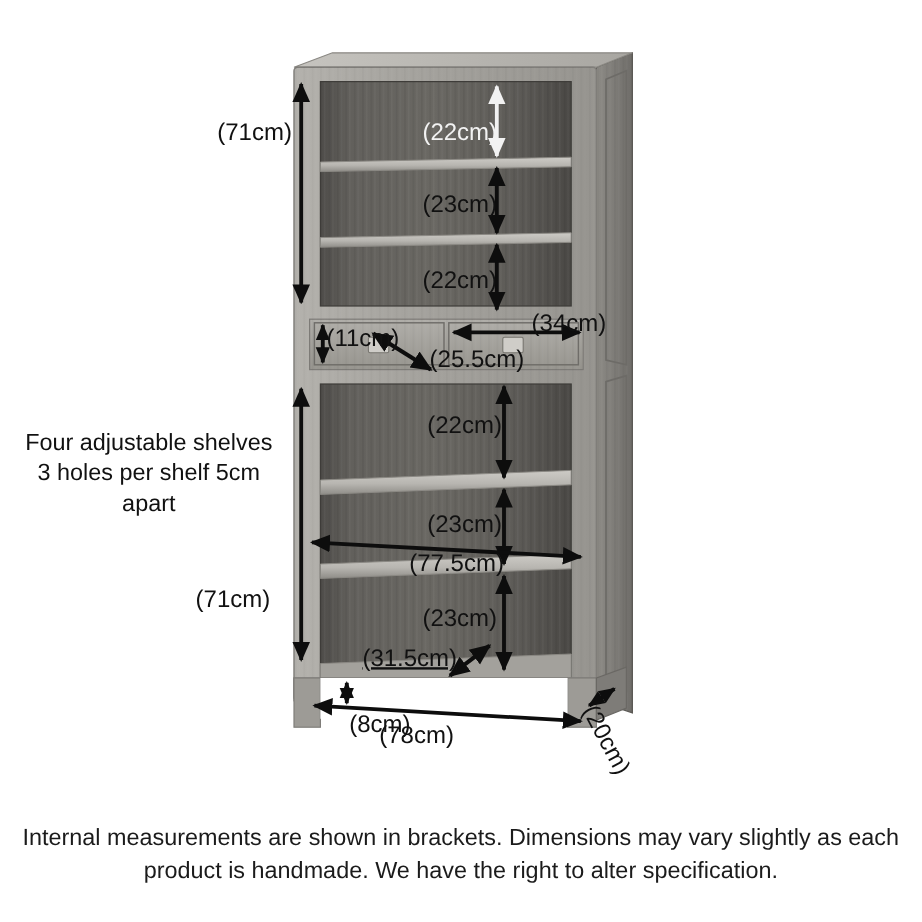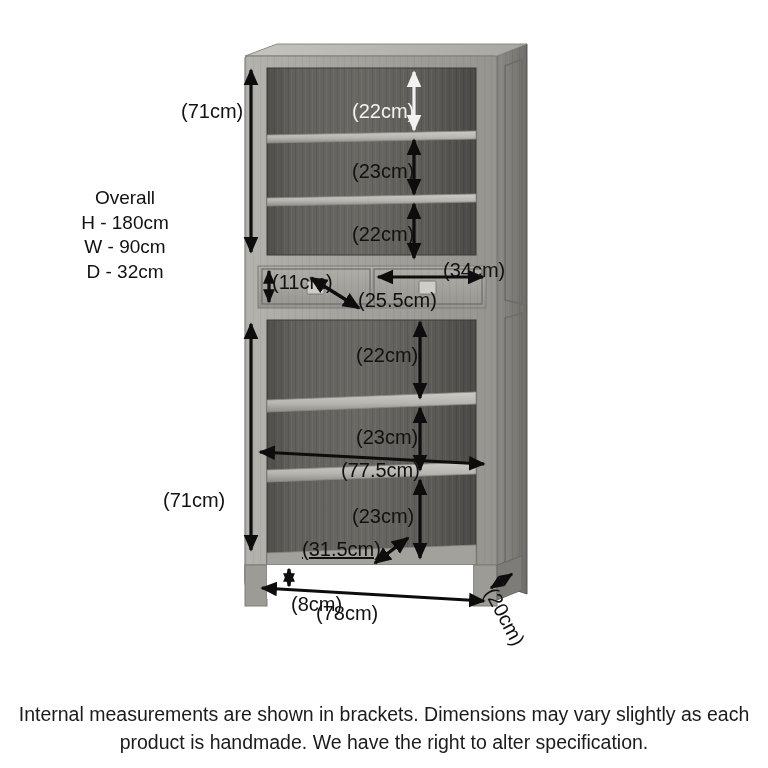--- a/index.html
+++ b/index.html
@@ -47,21 +47,20 @@
   
   #disclaimer {
     position: absolute;
     left: 18px;
     top: 684px;
     width: 732px;
     text-align: center;
     font-size: 19.5px;
     line-height: 1.45;
     color: #1b1b1b;
-    margin-top: 16px;
   }
 
   
   #bookcase-svg {
     position: absolute;
     left: 0;
     top: 0;
     width: 768px;
     height: 768px;
   }
@@ -96,25 +95,24 @@
     top: 584px;
     transform: rotate(62deg);
     transform-origin: left top;
   }
 </style>
 </head>
 <body>
 
 <div id="stage">
 
-  <div class="text-block" id="overall-block">Overall
-H - 180cm
-W - 90cm
-D - 32cm</div>
-
+
+  <div class="text-block" id="shelves-block">Four adjustable shelves
+3 holes per shelf 5cm
+apart</div>
 
   <svg id="bookcase-svg" viewBox="0 0 768 768">
     <defs>
       <linearGradient id="frameGrad" x1="0" y1="0" x2="1" y2="0">
         <stop offset="0%" stop-color="#b4b2ad"></stop>
         <stop offset="35%" stop-color="#a6a49f"></stop>
         <stop offset="100%" stop-color="#96948f"></stop>
       </linearGradient>
       <linearGradient id="sideGrad" x1="0" y1="0" x2="1" y2="0">
         <stop offset="0%" stop-color="#8d8b86"></stop>

